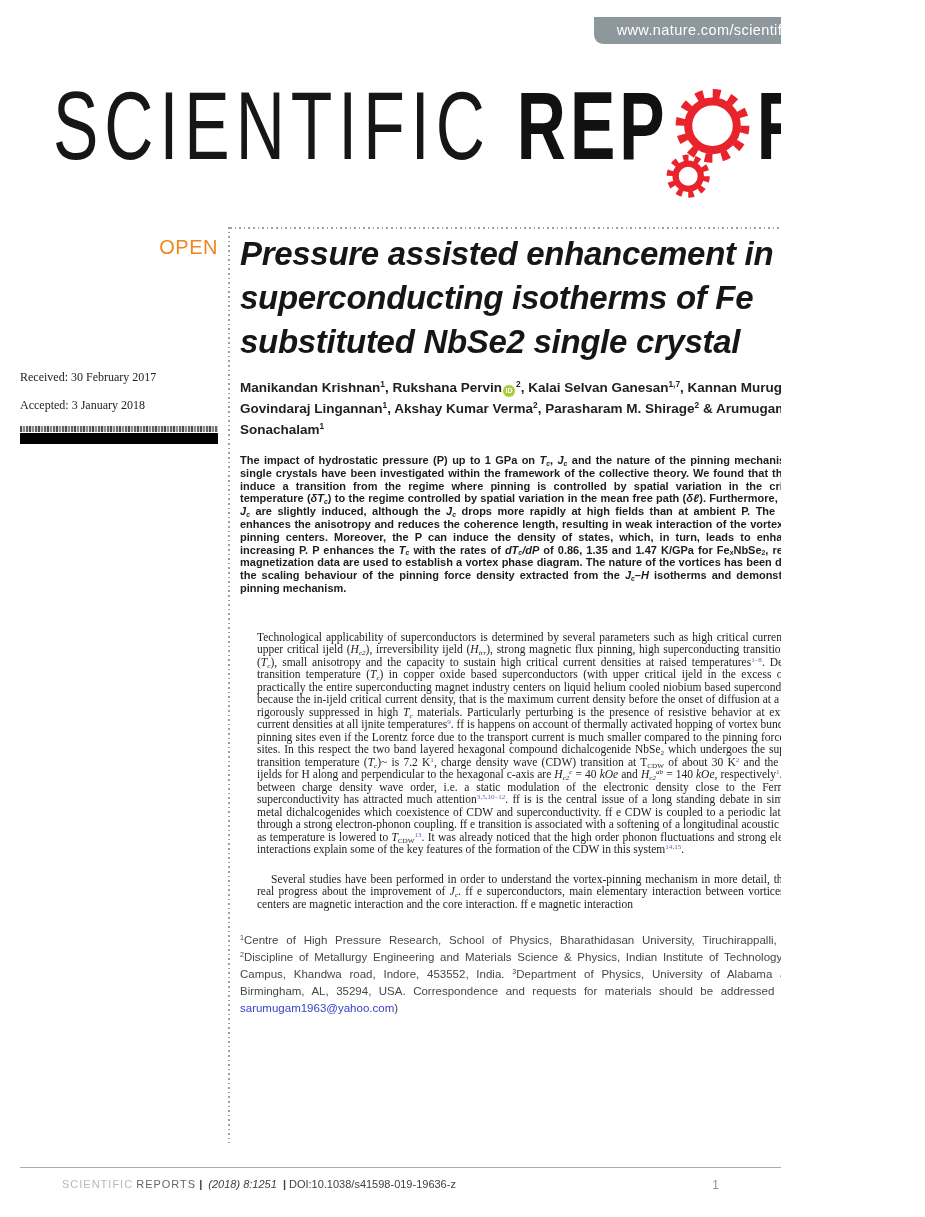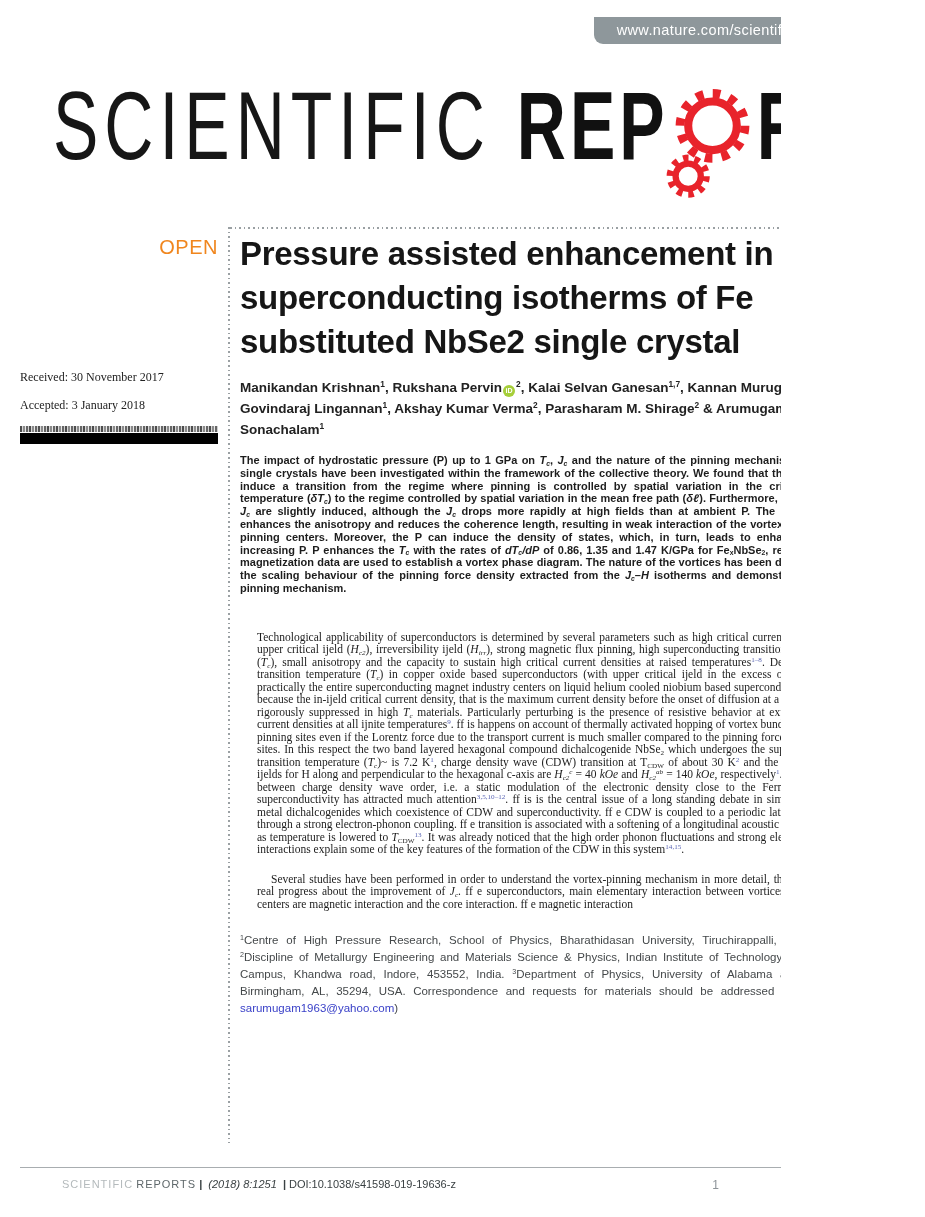--- a/index.html
+++ b/index.html
@@ -32,21 +32,21 @@
               font-size:20px;font-weight:400;color:#f0861e;letter-spacing:.5px;}
   .leftcol{position:absolute;left:20px;top:370px;width:198px;
            font-family:"Liberation Serif",serif;font-size:12px;color:#222;}
   .date-line{margin:0 0 13px 0;}
   .pub-scramble{height:6px;margin-top:9px;
     background:repeating-linear-gradient(90deg,#4d4d4d 0 2px,#d8d8d8 2px 3px,#8a8a8a 3px 5px,#e9e9e9 5px 6px,#666 6px 8px,#cfcfcf 8px 9px);}
   .pub-bar{height:11px;background:#000;margin-top:1px;}
 
   
   .main{position:absolute;left:240px;top:232px;width:622px;}
-  .title{font-size:33px;line-height:44px;font-weight:700;letter-spacing:-.3px;color:#161616;}
+  .title{font-size:33px;line-height:44px;font-weight:700;letter-spacing:-.3px;color:#161616;font-style:italic;}
   .authors{margin-top:13px;font-size:13.5px;line-height:21px;font-weight:700;color:#222;}
   .abstract{margin-top:14px;font-size:11px;line-height:12.8px;font-weight:700;
             text-align:justify;color:#1d1d1d;}
   .body-text{margin-top:36px;font-family:"Liberation Serif",serif;font-size:11.5px;
              line-height:12.5px;text-align:justify;color:#1c1c1c;}
   .body-text p{margin:17px;}
   .body-text p.indent{text-indent:14px;}
   .affiliations{margin-top:22px;font-size:11.5px;line-height:17px;color:#44484a;text-align:justify;}
 
   sup{font-size:.62em;line-height:0;vertical-align:baseline;position:relative;top:-.55em;}
@@ -87,21 +87,21 @@
       </g>
     </svg>
   </div>
 
   <div class="rule-h"></div>
   <div class="rule-v"></div>
 
   <div class="open-label">OPEN</div>
 
   <div class="leftcol">
-    <p class="date-line">Received: 30 November 2017</p>
+    <p class="date-line">Received: 30 February 2017</p>
     <p class="date-line">Accepted: 3 January 2018</p>
     <div class="pub-scramble"></div>
     <div class="pub-bar"></div>
   </div>
 
   <div class="main">
     <div class="title">
       <div>Pressure assisted enhancement in</div>
       <div>superconducting isotherms of Fe</div>
       <div>substituted NbSe2 single crystal</div>

